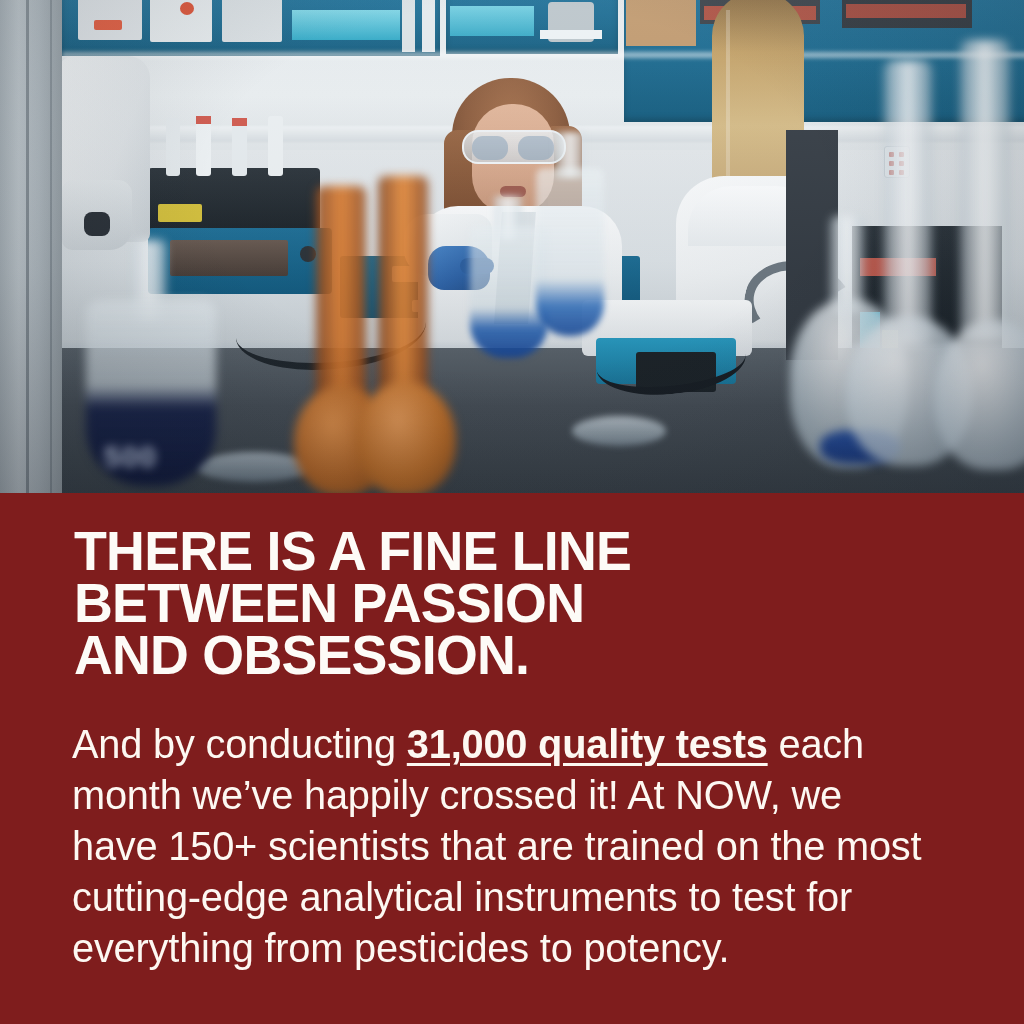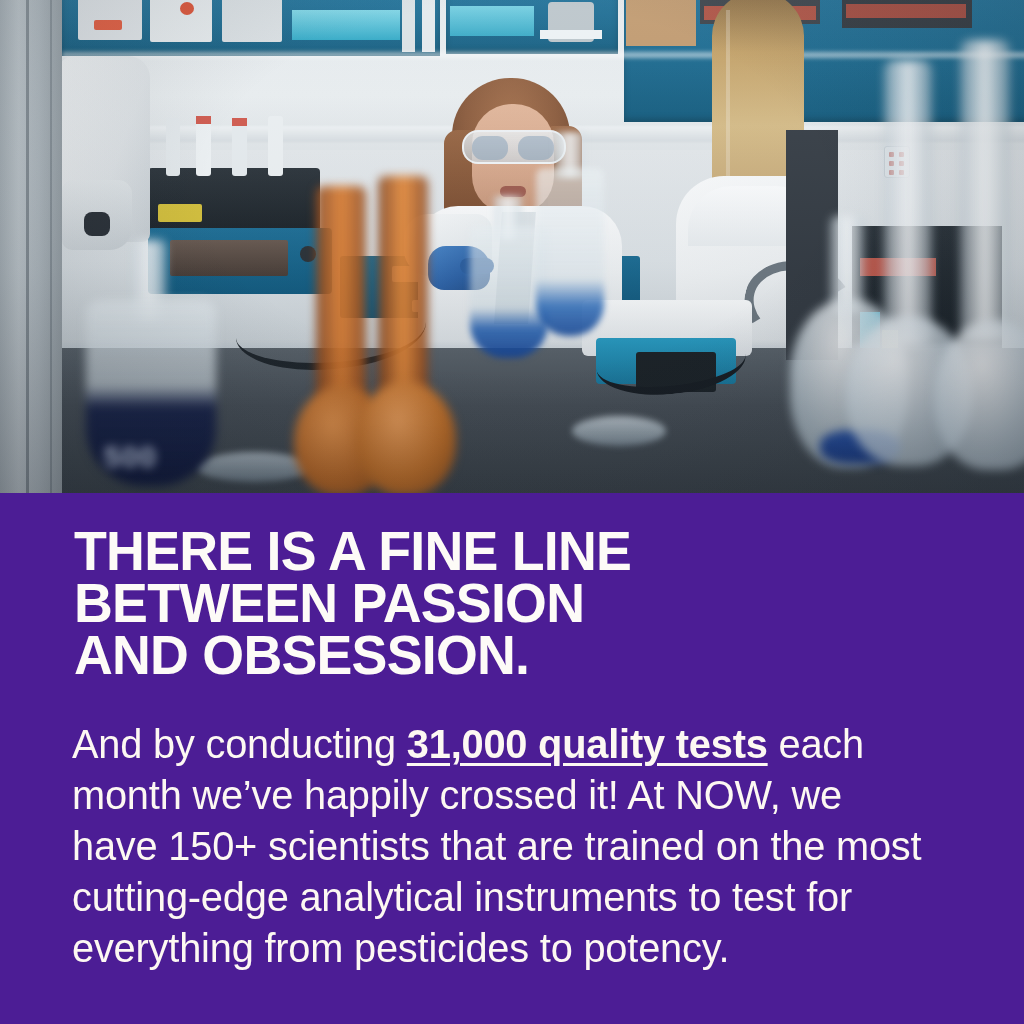--- a/index.html
+++ b/index.html
@@ -249,21 +249,21 @@
     border-bottom:8px solid #191e23; border-radius:0 0 50% 50%; transform:rotate(-6deg); }
   .photo-vignette { left:0; top:0; width:1024px; height:493px;
     background:radial-gradient(ellipse at 50% 38%,rgba(0,0,0,0) 42%,rgba(10,18,26,.22) 100%); }
   .photo-grade { left:0; top:0; width:1024px; height:493px;
     background:linear-gradient(180deg,rgba(200,220,235,.10) 0%,rgba(30,60,90,.05) 55%,rgba(10,20,35,.16) 100%); }
 
   
   #panel {
     position:absolute; left:0; top:493px;
     width:1024px; height:531px;
-    background:#4c1d95;
+    background:#7f1d1d;
   }
   #headline {
     position:absolute; left:74px; top:32px;
     width:900px;
     color:#FDFBF7;
     font-family:"Liberation Sans", sans-serif;
     font-weight:700;
     font-size:56px;
     line-height:52px;
     letter-spacing:-0.8px;

